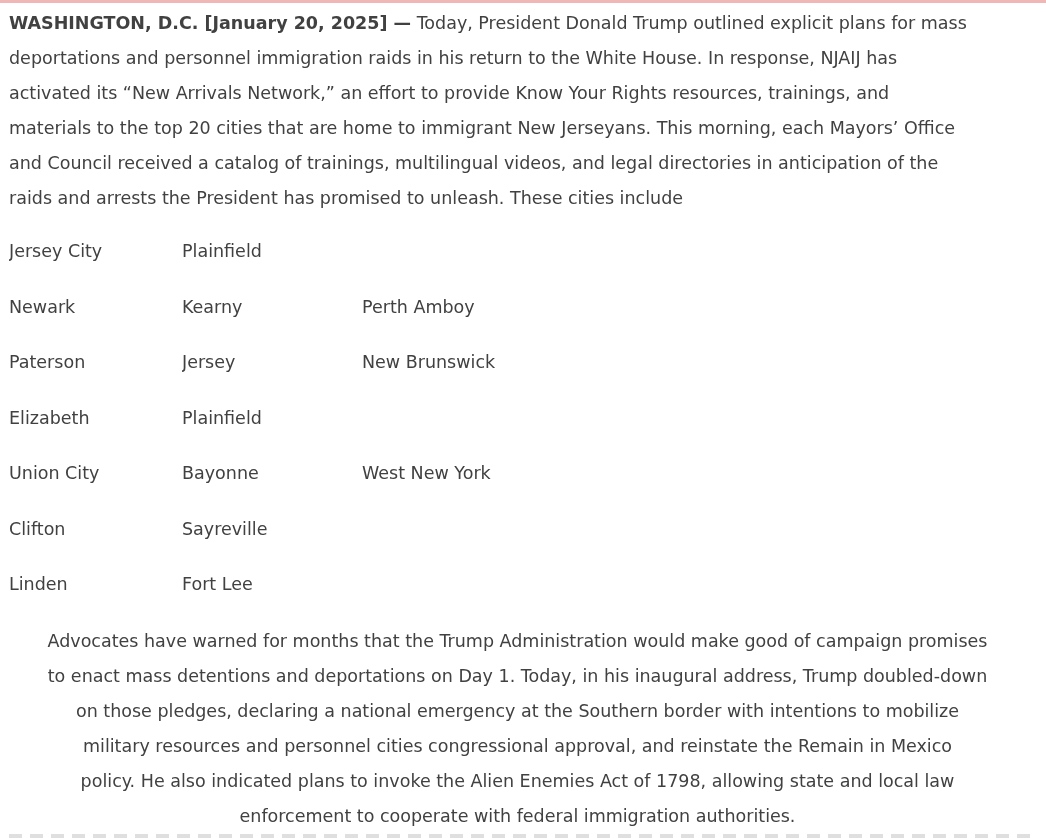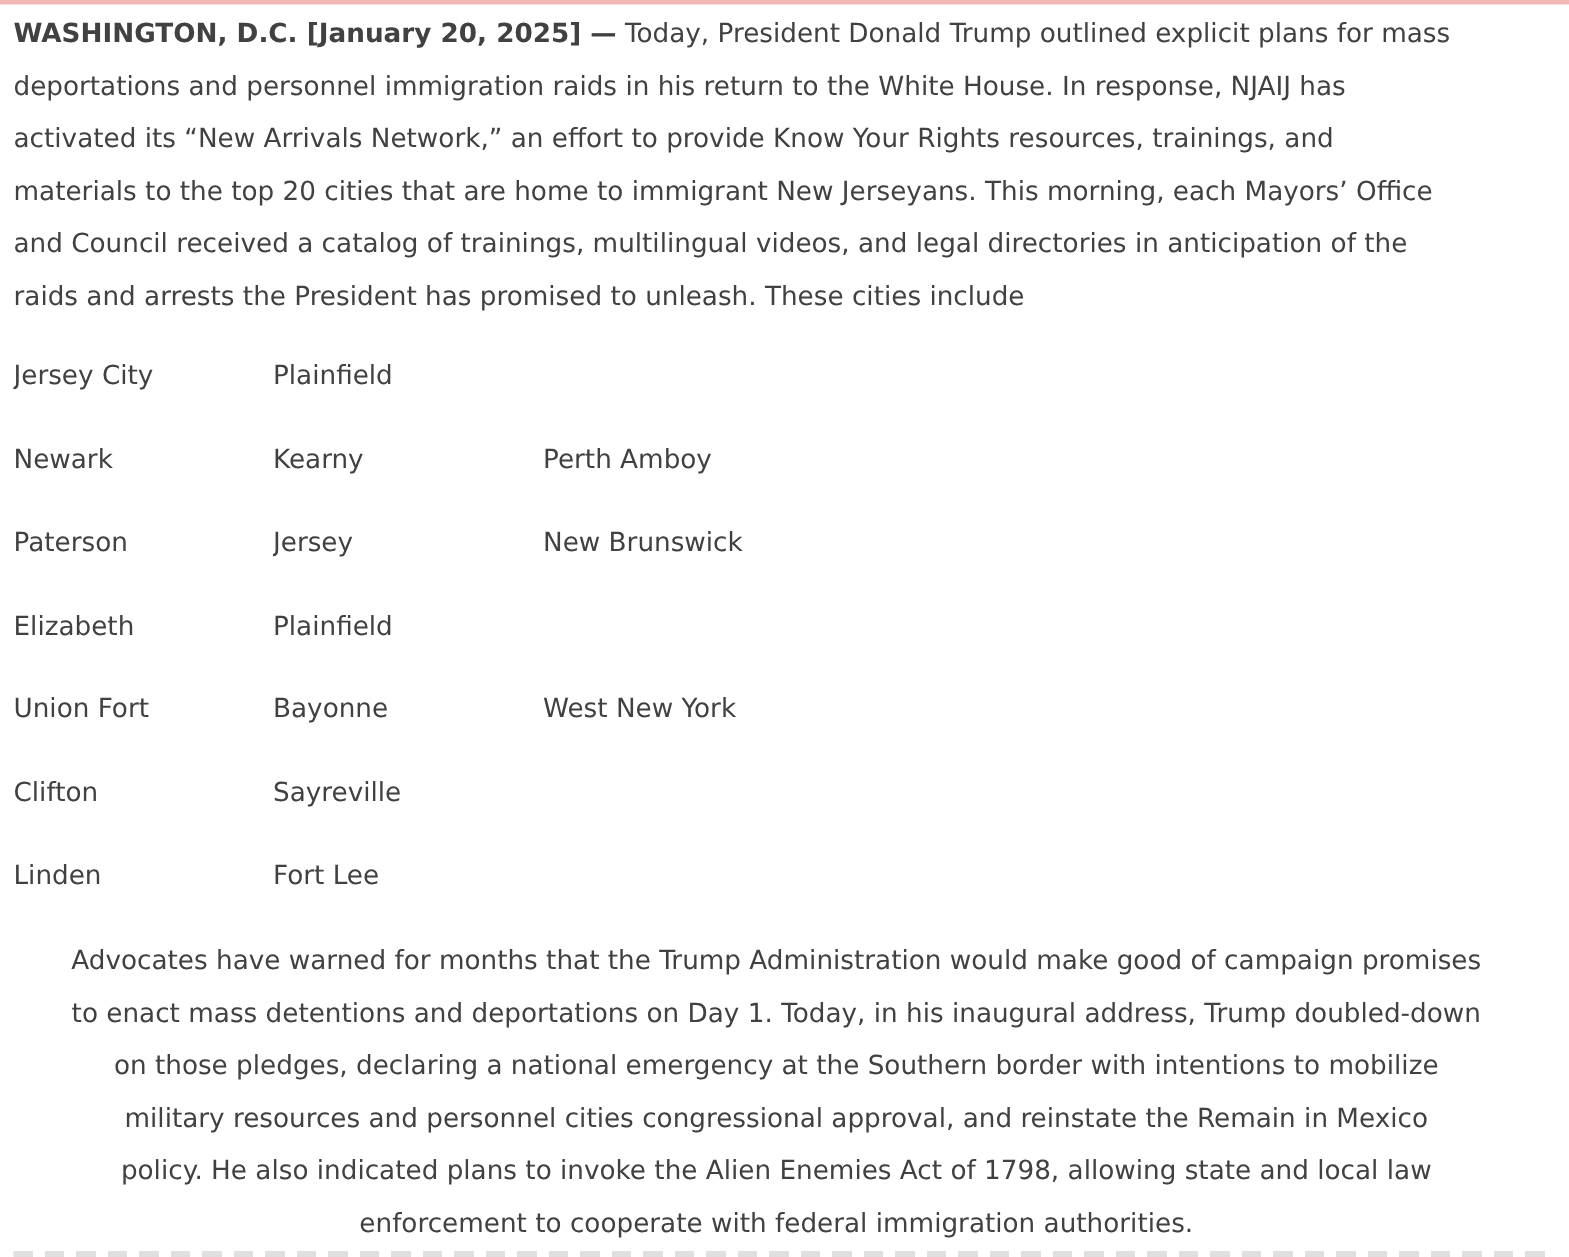--- a/index.html
+++ b/index.html
@@ -84,21 +84,21 @@
       <div class="city-row">
         <div class="city">Paterson</div>
         <div class="city">Jersey</div>
         <div class="city">New Brunswick</div>
       </div>
       <div class="city-row">
         <div class="city">Elizabeth</div>
         <div class="city">Plainfield</div>
       </div>
       <div class="city-row">
-        <div class="city">Union Fort</div>
+        <div class="city">Union City</div>
         <div class="city">Bayonne</div>
         <div class="city">West New York</div>
       </div>
       <div class="city-row">
         <div class="city">Clifton</div>
         <div class="city">Sayreville</div>
       </div>
       <div class="city-row last">
         <div class="city">Linden</div>
         <div class="city">Fort Lee</div>

